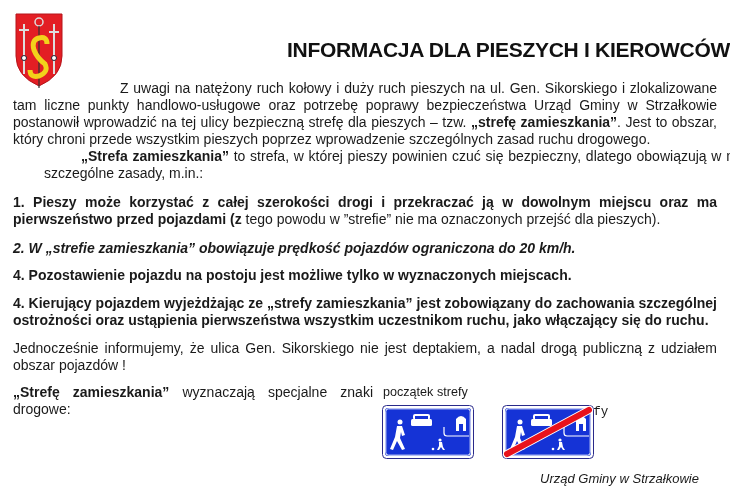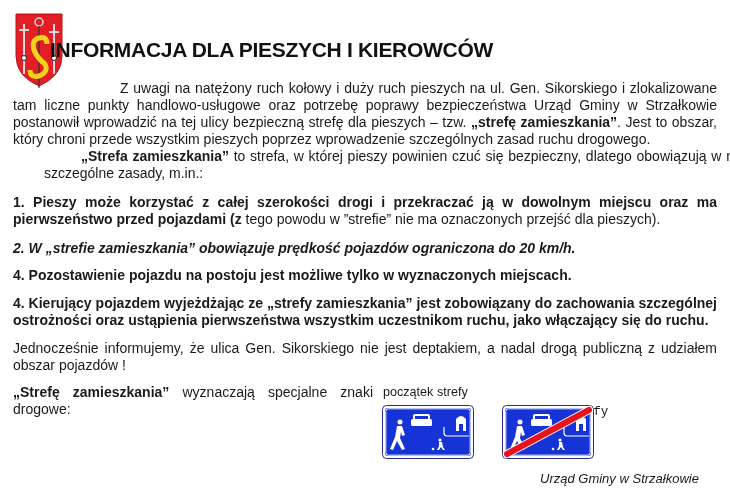--- a/index.html
+++ b/index.html
@@ -1,19 +1,19 @@
 <!DOCTYPE html>
 <html><head>
 <meta charset="utf-8">
 <style>
   html, body { margin:0; padding:0; background:#ffffff; }
   body { width:730px; height:502px; position:relative; overflow:hidden;
          font-family:"Liberation Sans", sans-serif; color:#1a1a1a; }
   .crest { position:absolute; left:14px; top:6px; width:50px; height:82px; }
-  .title { position:absolute; left:0; width:730px; top:38px; text-align:left;
+  .title { position:absolute; left:0; width:730px; top:38px; text-align:right;
            font-family:"Liberation Sans", sans-serif; font-weight:bold; font-size:21px;
            letter-spacing:-0.3px; color:#111; padding-left:50px; box-sizing:border-box; }
   .p { position:absolute; left:13px; width:704px; font-size:14px; line-height:17px;
        text-align:justify; text-align-last:left; }
   .p b { font-weight:bold; }
   .indent { display:inline-block; width:37px; }
   .indent-big { display:inline-block; width:107px; }
   .sign-label { position:absolute; font-size:12.6px; line-height:17px; }
   .sign { position:absolute; width:92px; height:54px; }
   .sig { position:absolute; left:540px; top:471px; font-style:italic; font-size:13px; }

